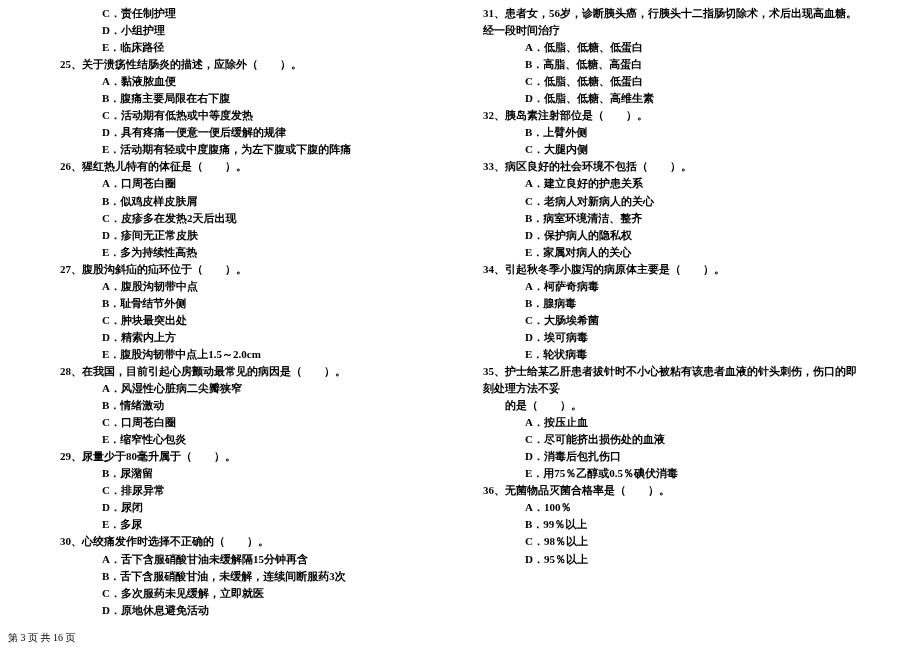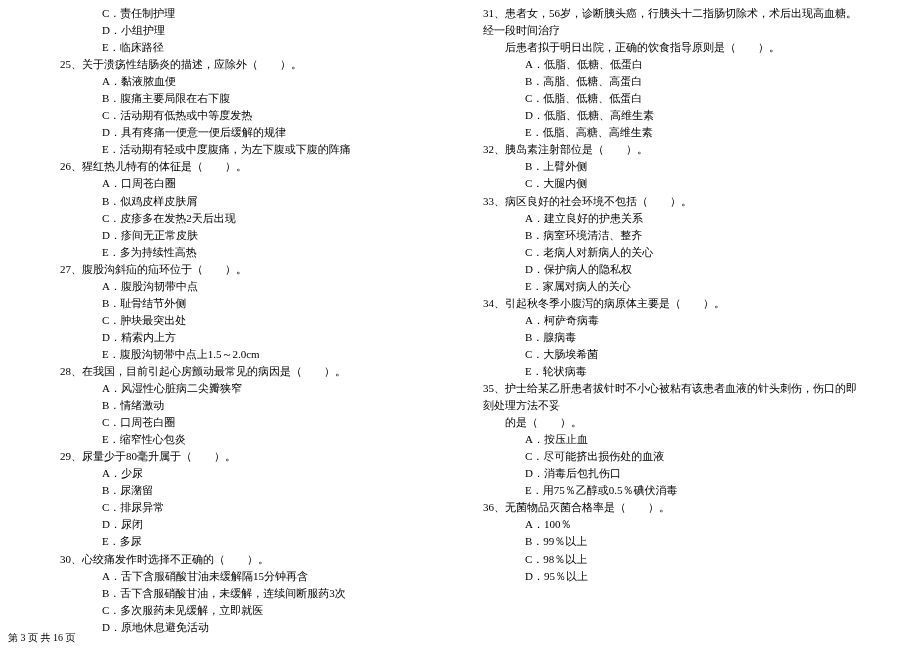--- a/index.html
+++ b/index.html
@@ -13,20 +13,21 @@
       background: #ffffff;
       width: 920px;
       height: 650px;
       padding: 5px 60px 10px 60px;
       position: relative;
     }
     .columns {
       display: flex;
       gap: 46px;
       height: 610px;
+      font-weight: bold;
     }
     .col {
       flex: 1;
       line-height: 1.55;
     }
     .qline {
       padding-left: 0;
     }
     .opt {
       padding-left: 42px;
@@ -73,58 +74,56 @@
     <div class="opt">D．精索内上方</div>
     <div class="opt">E．腹股沟韧带中点上1.5～2.0cm</div>
 
     <div class="qline">28、在我国，目前引起心房颤动最常见的病因是（　　）。</div>
     <div class="opt">A．风湿性心脏病二尖瓣狭窄</div>
     <div class="opt">B．情绪激动</div>
     <div class="opt">C．口周苍白圈</div>
     <div class="opt">E．缩窄性心包炎</div>
 
     <div class="qline">29、尿量少于80毫升属于（　　）。</div>
-    <div class="opt">A．少尿</div>
     <div class="opt">B．尿潴留</div>
     <div class="opt">C．排尿异常</div>
     <div class="opt">D．尿闭</div>
     <div class="opt">E．多尿</div>
 
     <div class="qline">30、心绞痛发作时选择不正确的（　　）。</div>
     <div class="opt">A．舌下含服硝酸甘油未缓解隔15分钟再含</div>
     <div class="opt">B．舌下含服硝酸甘油，未缓解，连续间断服药3次</div>
     <div class="opt">C．多次服药未见缓解，立即就医</div>
     <div class="opt">D．原地休息避免活动</div>
 
   </div>
 
   <div class="col">
     <div class="qline">31、患者女，56岁，诊断胰头癌，行胰头十二指肠切除术，术后出现高血糖。经一段时间治疗</div>
-    <div class="cont">后患者拟于明日出院，正确的饮食指导原则是（　　）。</div>
     <div class="opt">A．低脂、低糖、低蛋白</div>
     <div class="opt">B．高脂、低糖、高蛋白</div>
     <div class="opt">C．低脂、低糖、低蛋白</div>
     <div class="opt">D．低脂、低糖、高维生素</div>
-    <div class="opt">E．低脂、高糖、高维生素</div>
 
     <div class="qline">32、胰岛素注射部位是（　　）。</div>
     <div class="opt">B．上臂外侧</div>
     <div class="opt">C．大腿内侧</div>
 
     <div class="qline">33、病区良好的社会环境不包括（　　）。</div>
     <div class="opt">A．建立良好的护患关系</div>
+    <div class="opt">C．老病人对新病人的关心</div>
     <div class="opt">B．病室环境清洁、整齐</div>
-    <div class="opt">C．老病人对新病人的关心</div>
     <div class="opt">D．保护病人的隐私权</div>
     <div class="opt">E．家属对病人的关心</div>
 
     <div class="qline">34、引起秋冬季小腹泻的病原体主要是（　　）。</div>
     <div class="opt">A．柯萨奇病毒</div>
     <div class="opt">B．腺病毒</div>
     <div class="opt">C．大肠埃希菌</div>
+    <div class="opt">D．埃可病毒</div>
     <div class="opt">E．轮状病毒</div>
 
     <div class="qline">35、护士给某乙肝患者拔针时不小心被粘有该患者血液的针头刺伤，伤口的即刻处理方法不妥</div>
     <div class="cont">的是（　　）。</div>
     <div class="opt">A．按压止血</div>
     <div class="opt">C．尽可能挤出损伤处的血液</div>
     <div class="opt">D．消毒后包扎伤口</div>
     <div class="opt">E．用75％乙醇或0.5％碘伏消毒</div>
 
     <div class="qline">36、无菌物品灭菌合格率是（　　）。</div>

